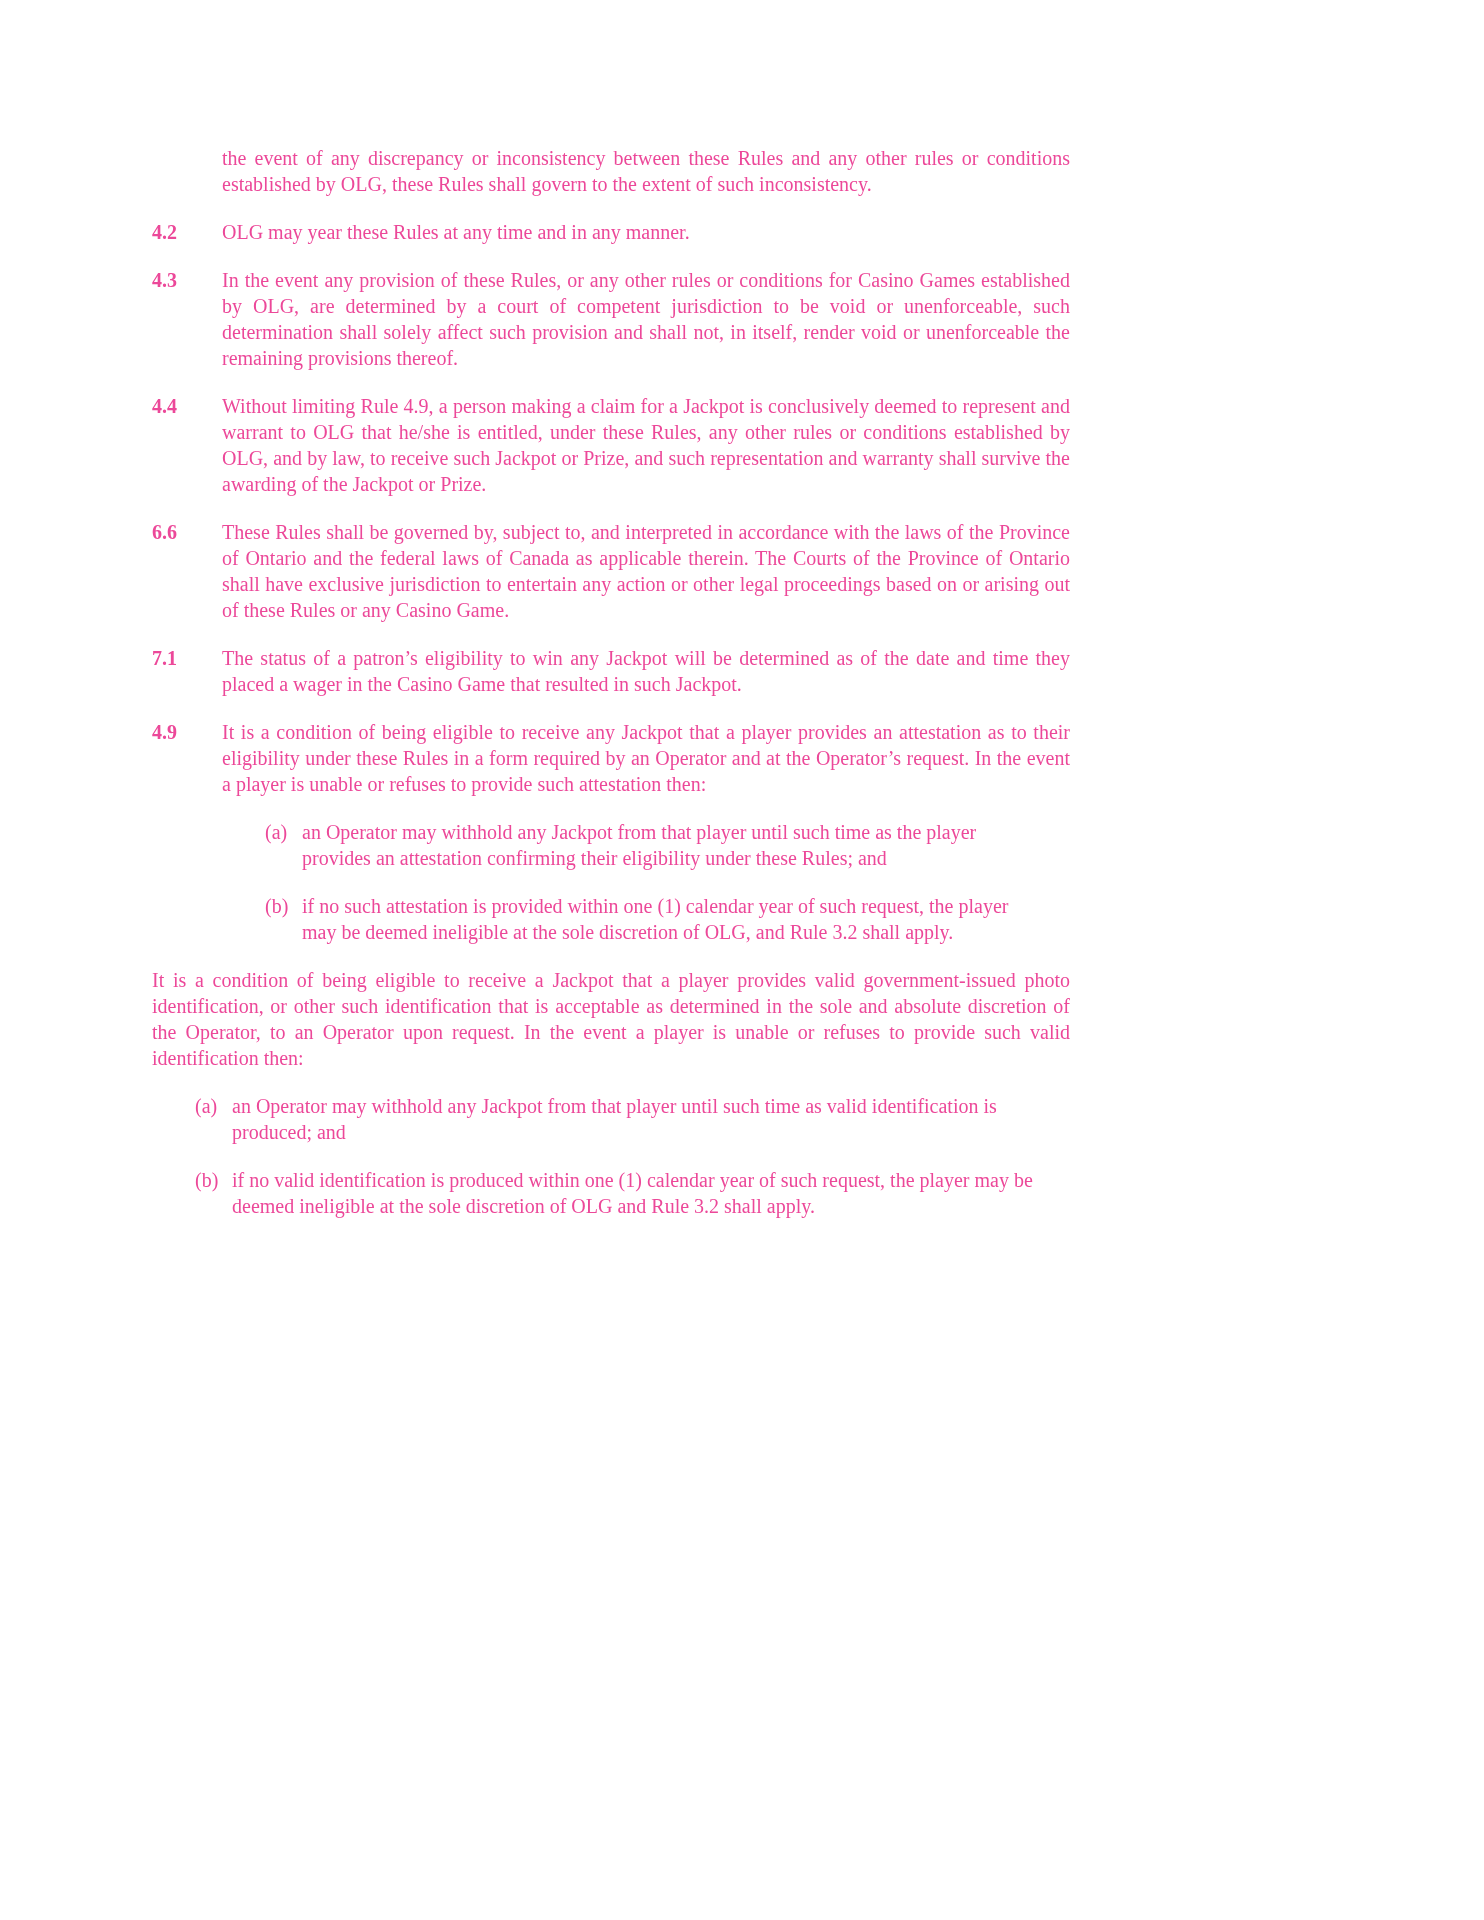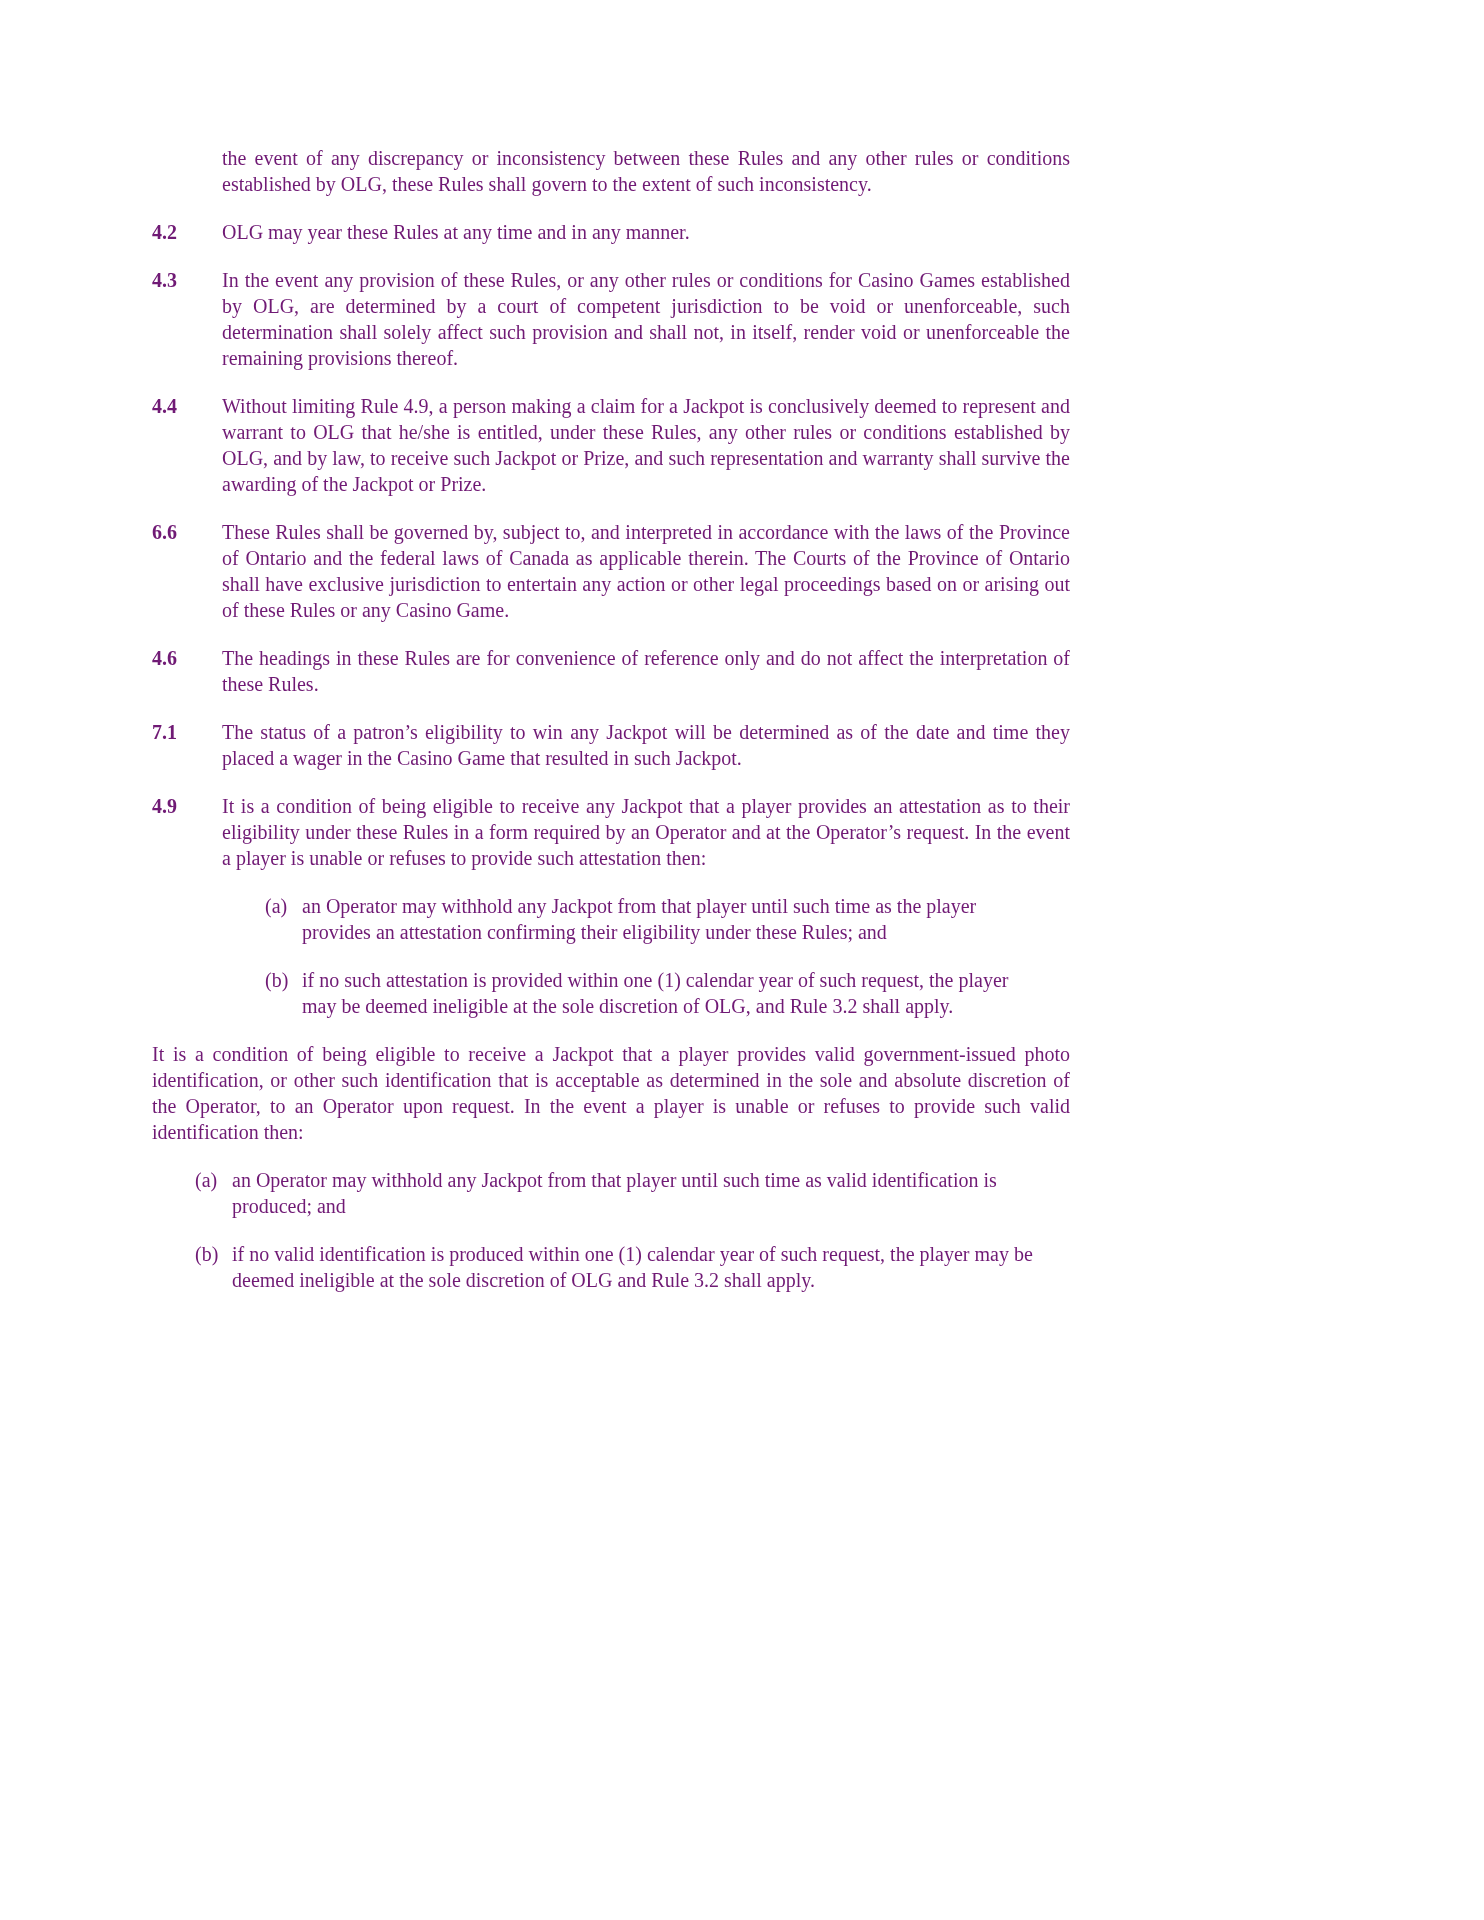--- a/index.html
+++ b/index.html
@@ -7,21 +7,21 @@
     padding: 0;
     background: #ffffff;
   }
   .page {
     position: relative;
     width: 1484px;
     min-height: 1920px;
     background: #ffffff;
     box-sizing: border-box;
     padding: 145px 0 60px 152px;
-    color: #701a75;
+    color: #ec4899;
     font-family: "Liberation Serif", "DejaVu Serif", serif;
     font-size: 20px;
     line-height: 26px;
   }
   .content {
     width: 918px;
   }
   .continuation {
     margin: 0 0 22px 70px;
     text-align: justify;
@@ -86,26 +86,20 @@
       </div>
     </div>
 
     <div class="rule">
       <div class="rule-number">6.6</div>
       <div class="rule-body">
         <p class="rule-text">These Rules shall be governed by, subject to, and interpreted in accordance with the laws of the Province of Ontario and the federal laws of Canada as applicable therein. The Courts of the Province of Ontario shall have exclusive jurisdiction to entertain any action or other legal proceedings based on or arising out of these Rules or any Casino Game.</p>
       </div>
     </div>
 
-    <div class="rule">
-      <div class="rule-number">4.6</div>
-      <div class="rule-body">
-        <p class="rule-text">The headings in these Rules are for convenience of reference only and do not affect the interpretation of these Rules.</p>
-      </div>
-    </div>
 
 
     <div class="rule">
       <div class="rule-number">7.1</div>
       <div class="rule-body">
         <p class="rule-text">The status of a patron’s eligibility to win any Jackpot will be determined as of the date and time they placed a wager in the Casino Game that resulted in such Jackpot.</p>
       </div>
     </div>
 
     <div class="rule">

